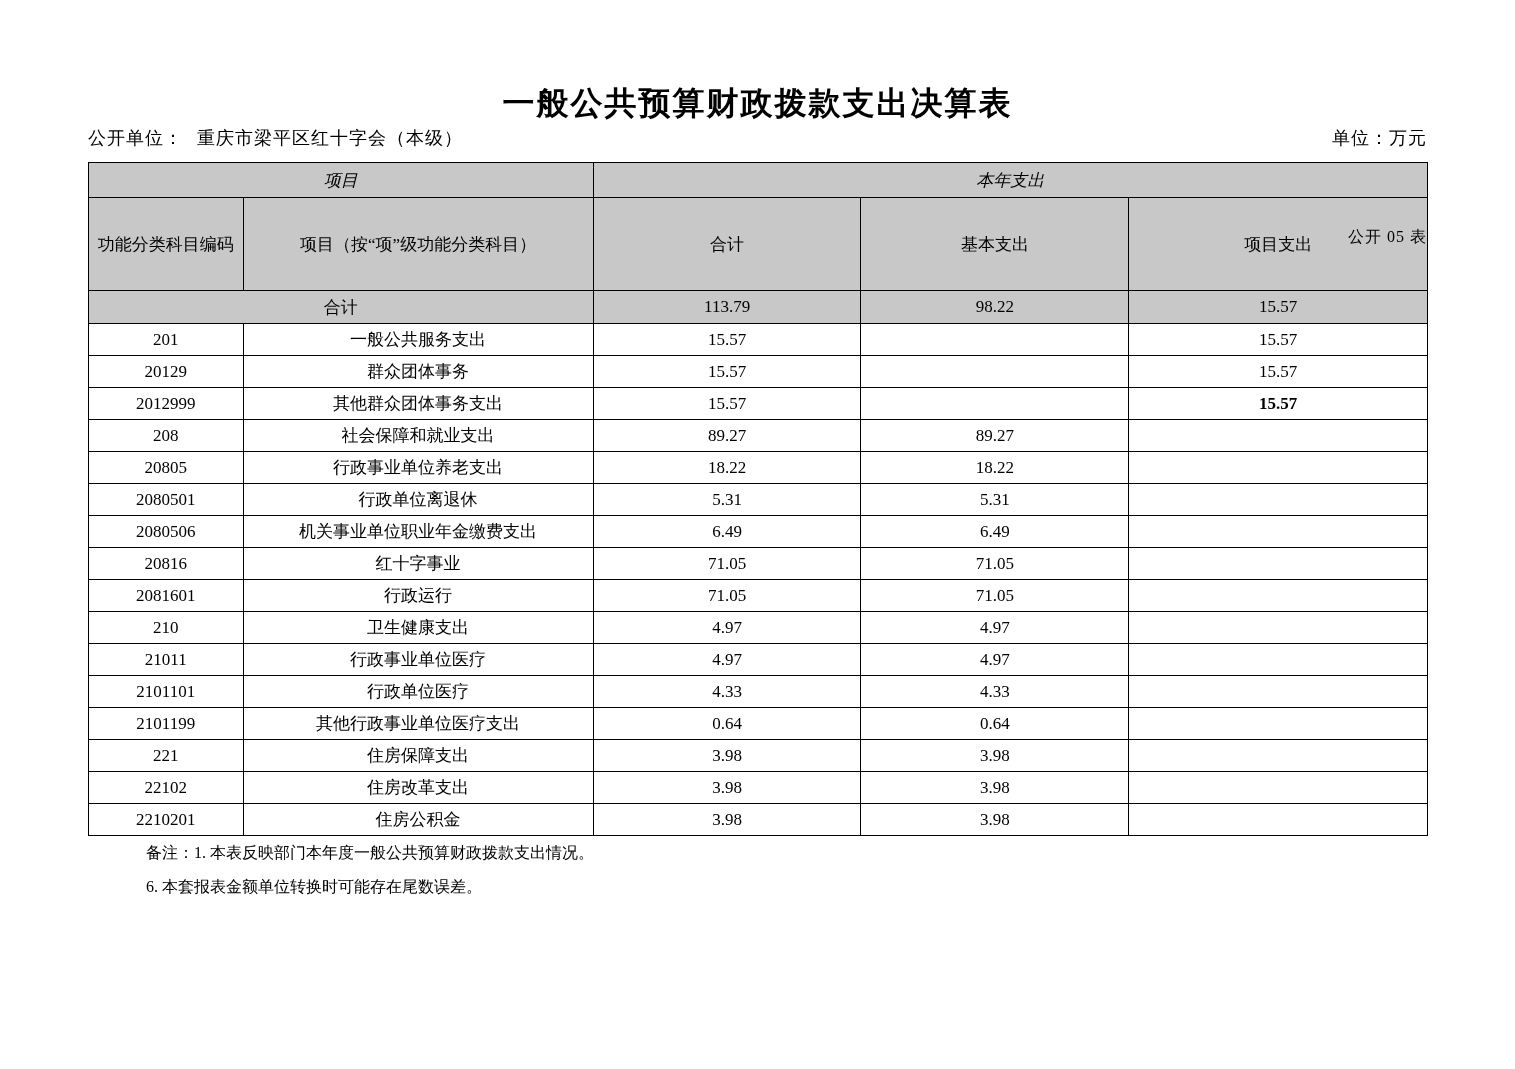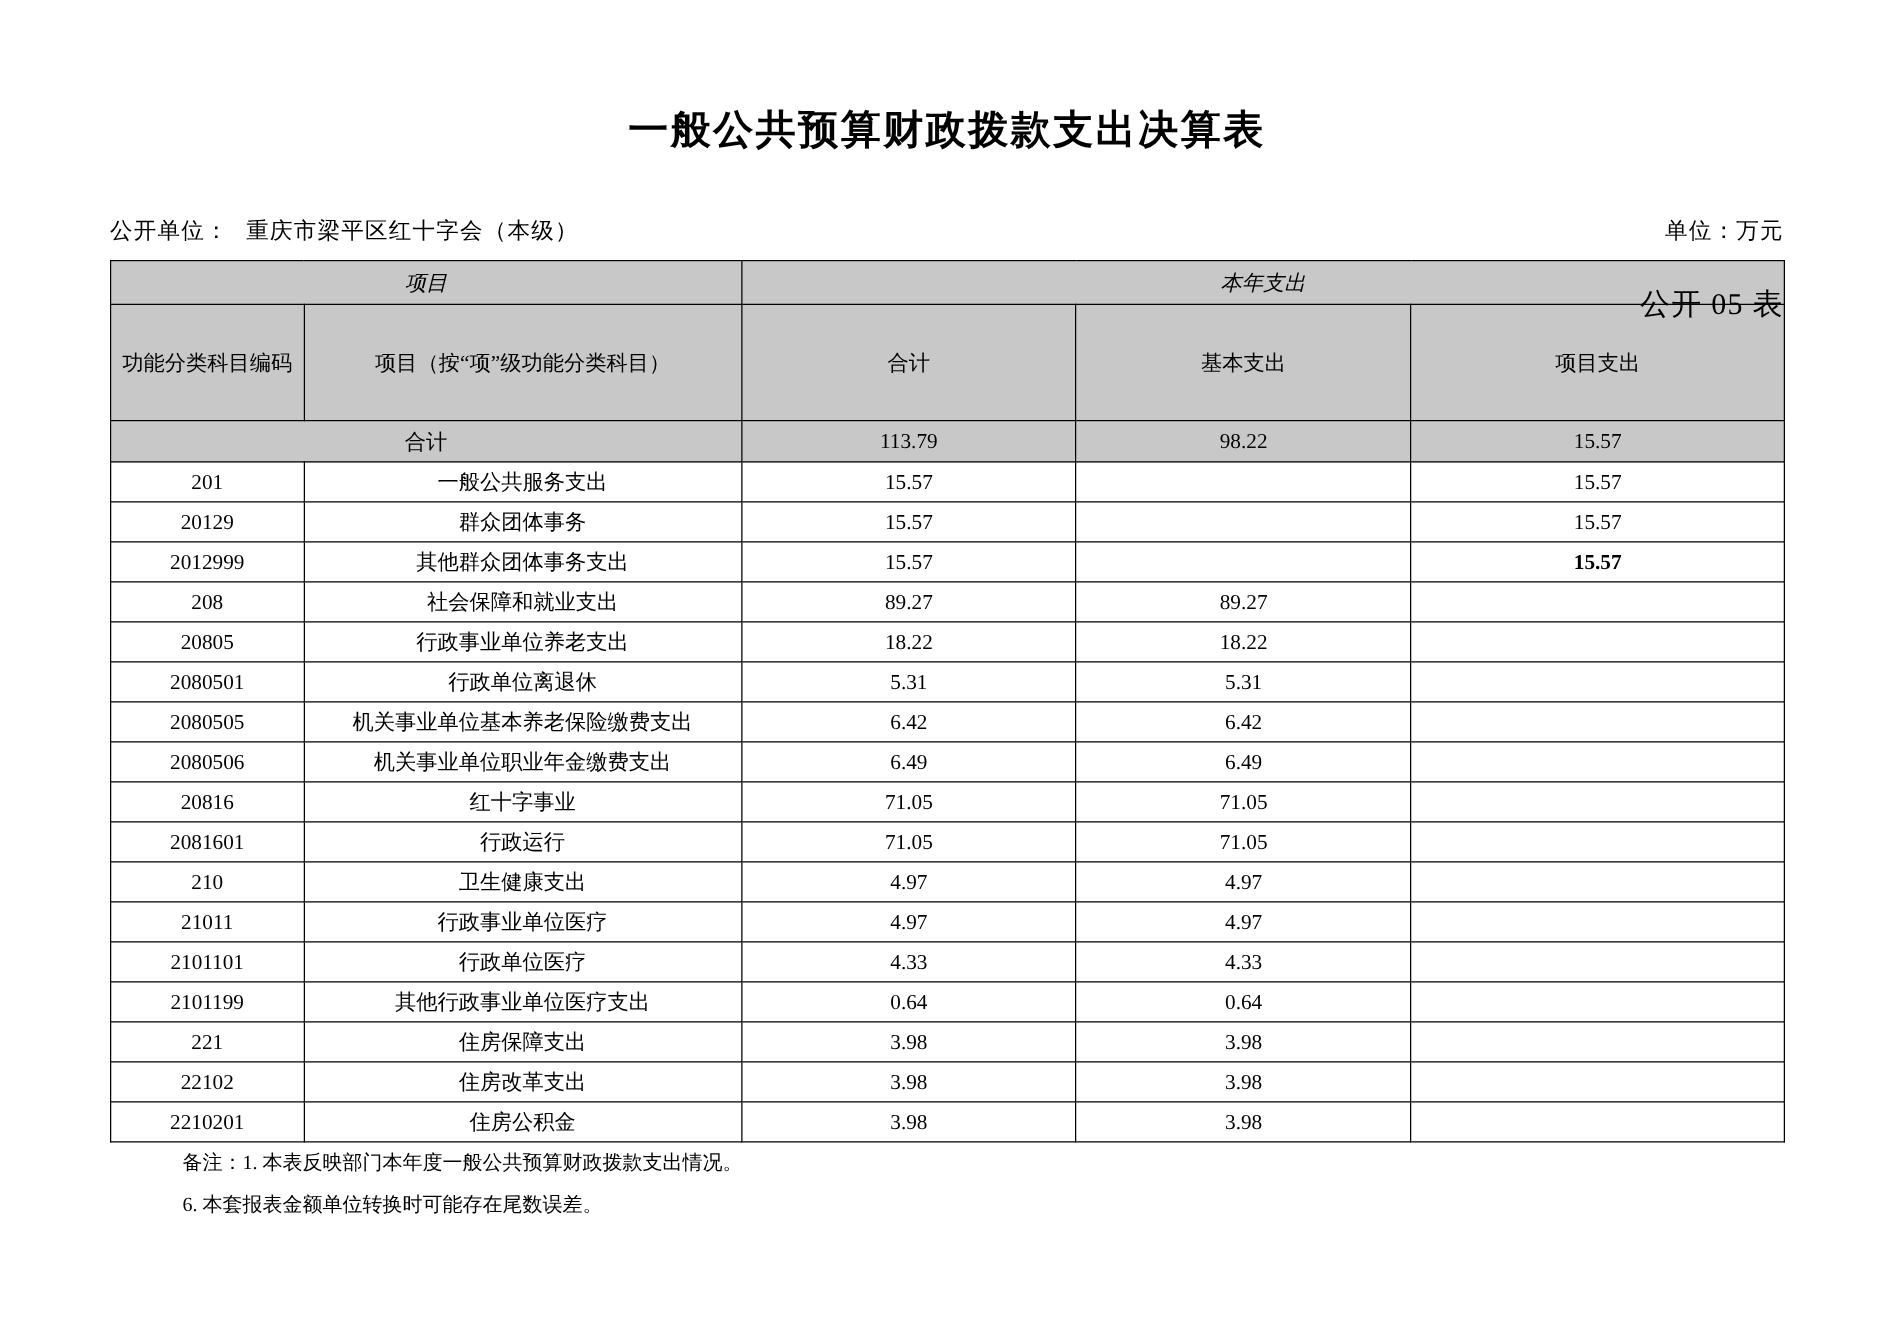--- a/index.html
+++ b/index.html
@@ -27,26 +27,25 @@
     font-size: 32px;
     font-weight: bold;
     letter-spacing: 2px;
     margin-top: 82px;
     font-family: Liberation Sans, sans-serif;
   }
   .meta-right-1 {
     position: absolute;
     right: 88px;
     top: 145px;
-    font-size: 24px;
+    font-size: 16px;
     letter-spacing: 1px;
   }
   .meta-row {
     position: relative;
-    margin-top: 46px;
     height: 26px;
     text-align: right;
   }
   .meta-left {
     position: absolute;
     left: 0;
     top: 0;
     font-size: 18px;
     letter-spacing: 1px;
   }
@@ -191,27 +190,20 @@
         <td class="num"></td>
       </tr>
       <tr>
         <td class="code">2080501</td>
         <td class="name">行政单位离退休</td>
         <td class="num">5.31</td>
         <td class="num">5.31</td>
         <td class="num"></td>
       </tr>
       <tr>
-        <td class="code">2080505</td>
-        <td class="name">机关事业单位基本养老保险缴费支出</td>
-        <td class="num">6.42</td>
-        <td class="num">6.42</td>
-        <td class="num"></td>
-      </tr>
-      <tr>
         <td class="code">2080506</td>
         <td class="name">机关事业单位职业年金缴费支出</td>
         <td class="num">6.49</td>
         <td class="num">6.49</td>
         <td class="num"></td>
       </tr>
       <tr class="bold">
         <td class="code">20816</td>
         <td class="name">红十字事业</td>
         <td class="num" style="font-weight:normal">71.05</td>

